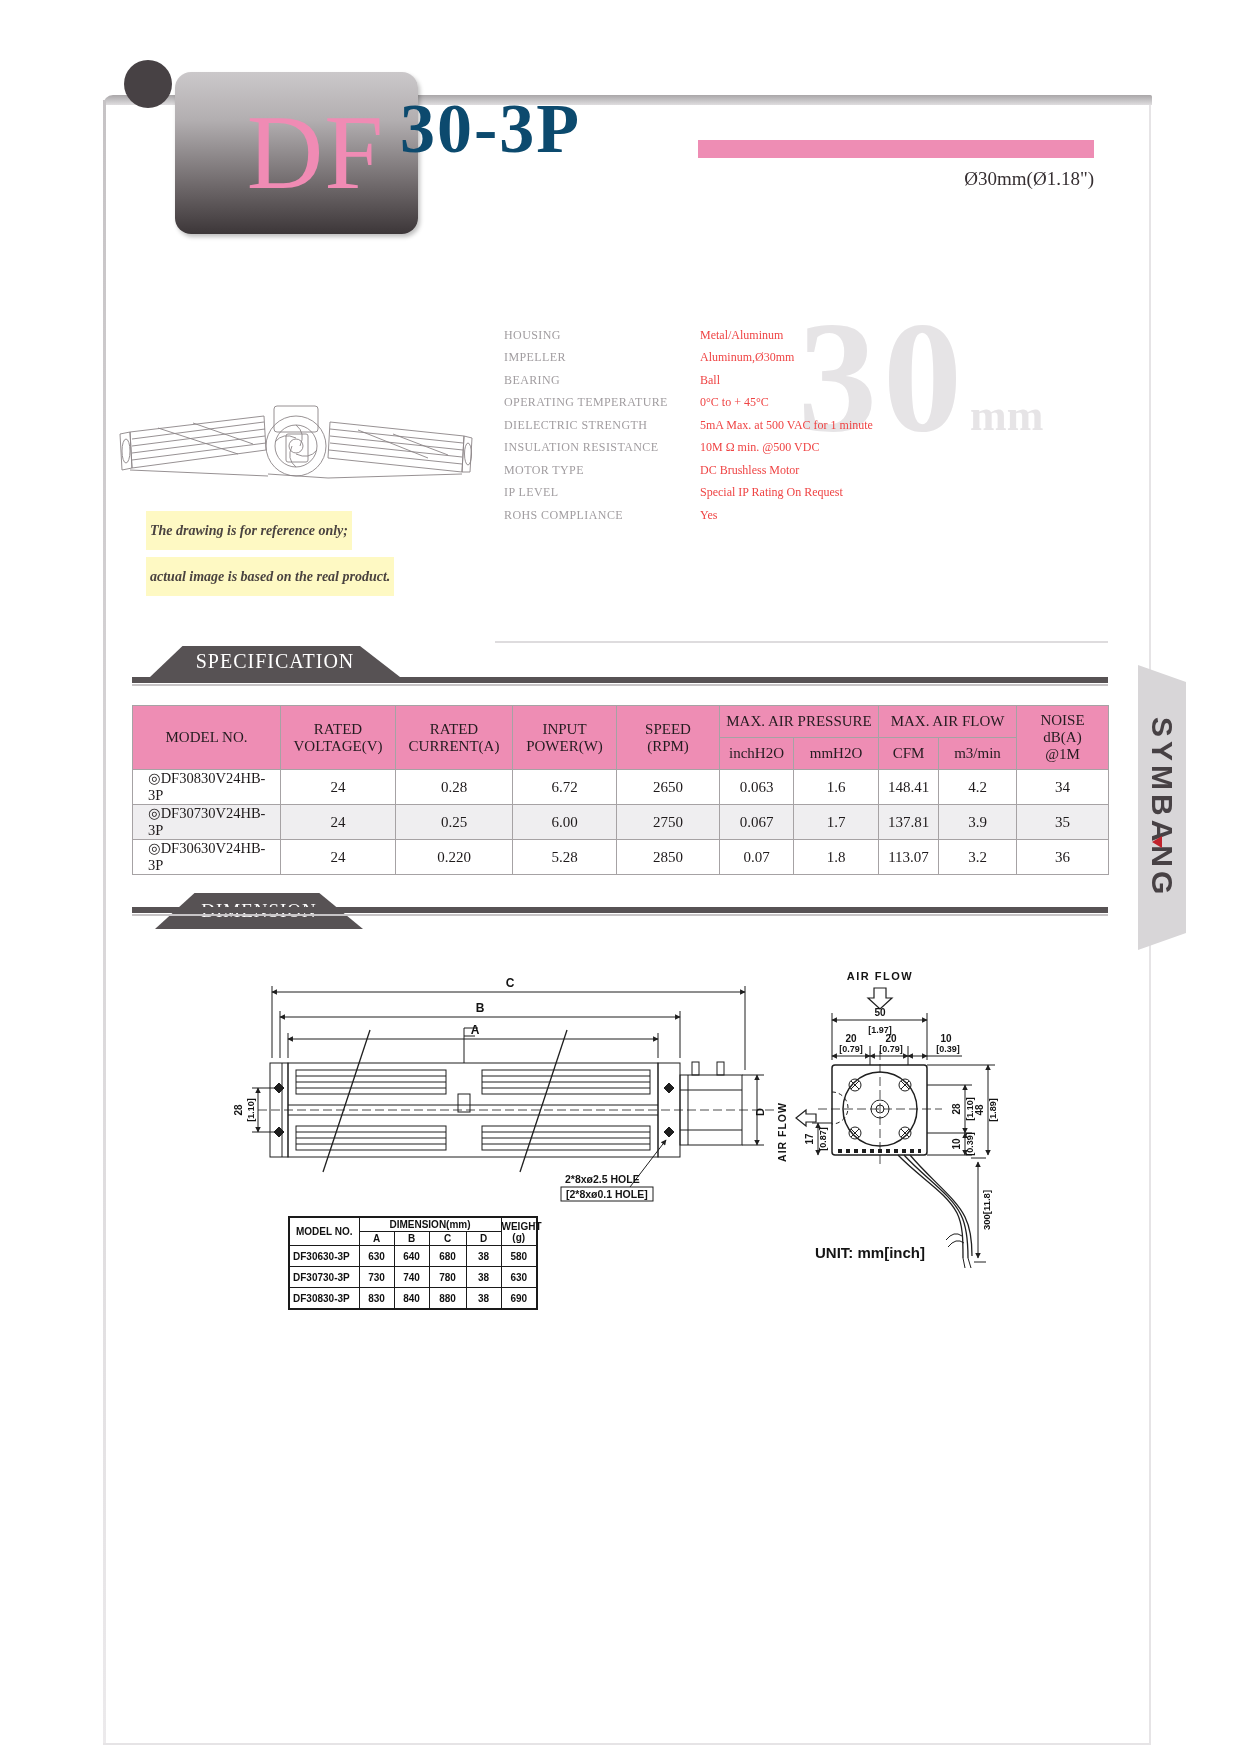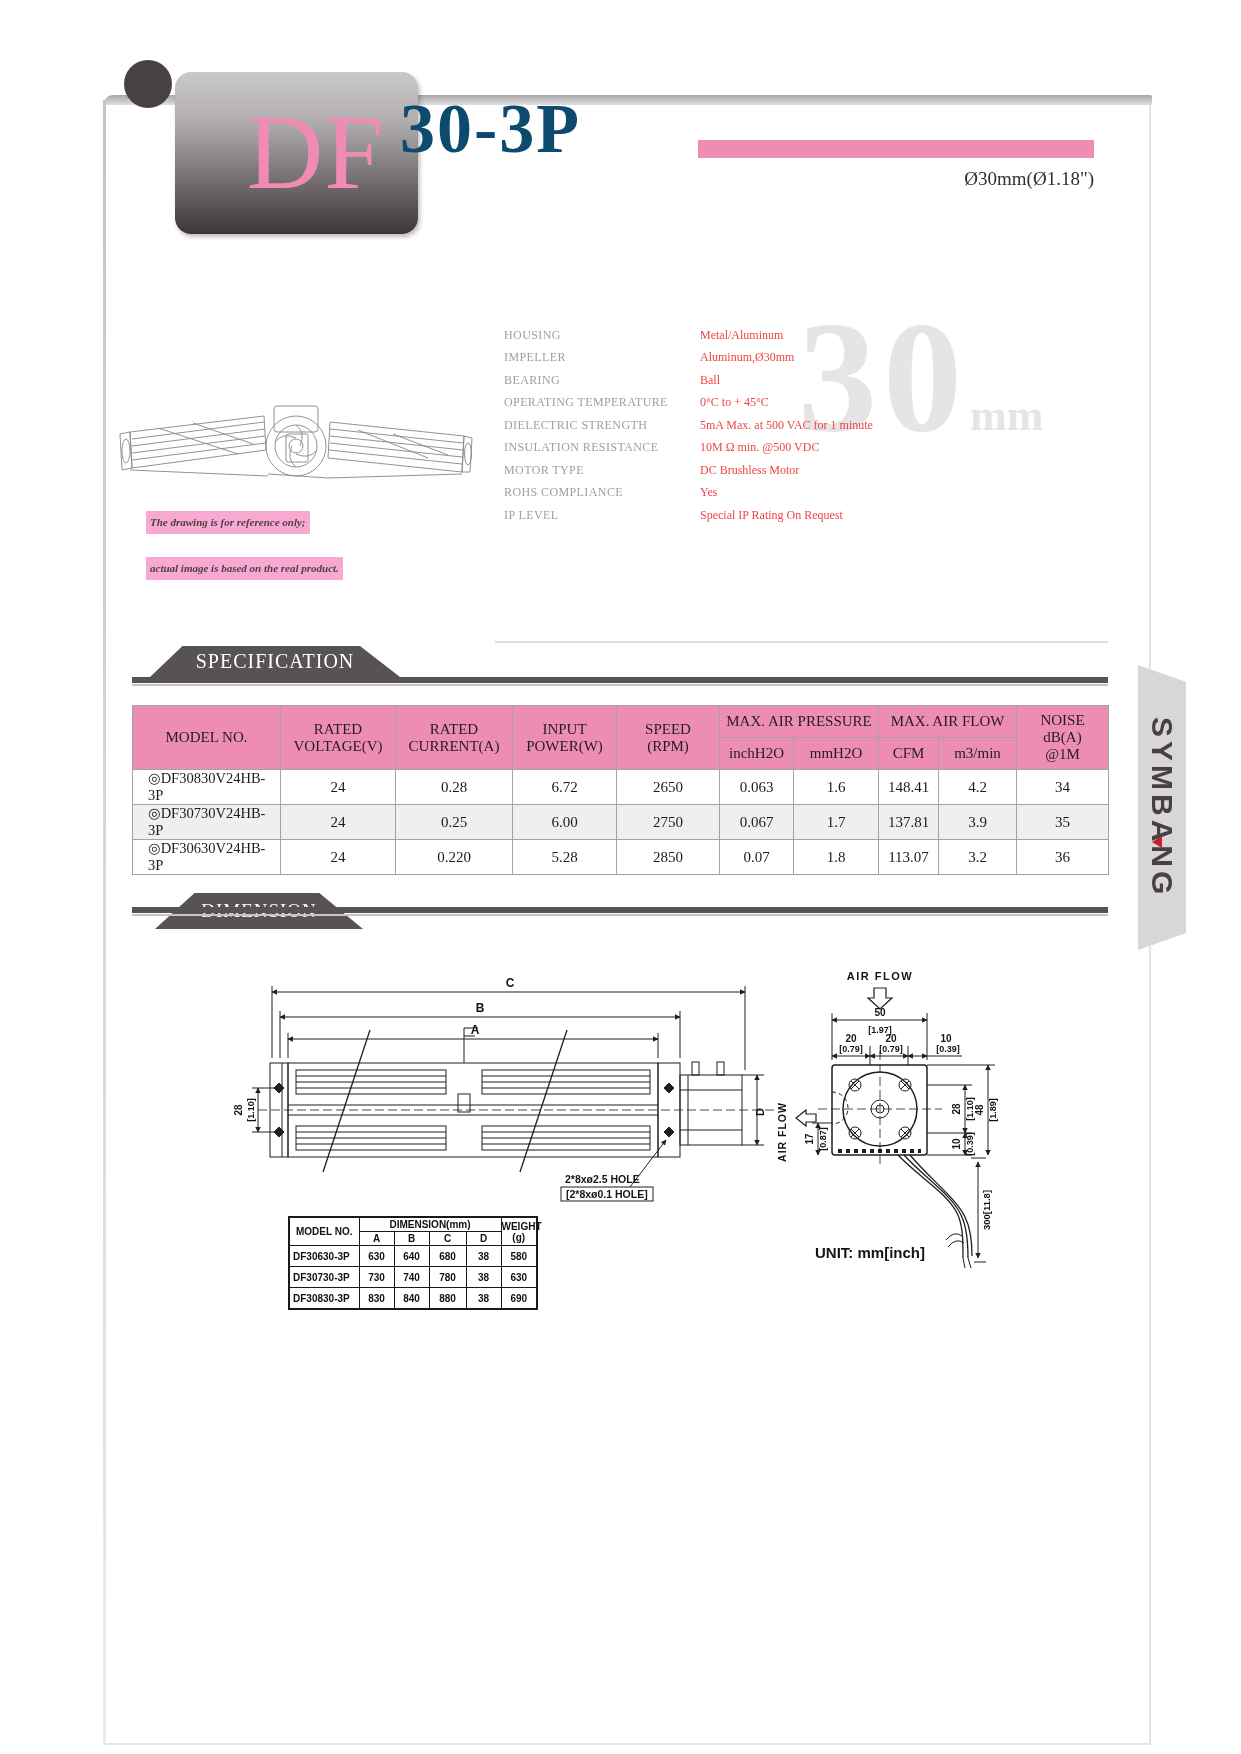--- a/index.html
+++ b/index.html
@@ -23,22 +23,22 @@
     display:flex;align-items:center;justify-content:center;
     box-shadow:2px 3px 4px rgba(0,0,0,0.25);padding-left:38px;}
   .ribbon span{font-family:"Liberation Serif",serif;font-size:106px;line-height:1;
     color:#f08bb4;letter-spacing:1px;}
   .model-title{left:400px;top:94px;font-size:70px;line-height:1;font-weight:bold;
     color:#0c4a6e;letter-spacing:2px;z-index:2;}
   .pink-bar{left:698px;top:140px;width:396px;height:18px;background:#ee8db4;}
   .size-note{left:800px;top:168px;width:294px;text-align:right;font-size:19px;color:#362f32;}
 
   
-  .disclaim{left:146px;font-size:11px;font-style:italic;font-weight:bold;color:#4a4340;
-    background:#f9a8d4;padding:5px 4px;line-height:13px;}
+  .disclaim{left:146px;font-size:14px;font-style:italic;font-weight:bold;color:#4a4340;
+    background:#fef9c3;padding:13px 4px;line-height:13px;}
   .watermark{left:798px;top:298px;z-index:0;color:#e6e4e6;display:flex;align-items:baseline;
     font-weight:bold;line-height:1;}
   .watermark .big{font-size:158px;letter-spacing:6px;}
   .watermark .small{font-size:44px;margin-left:2px;}
   .spec-list{left:504px;top:324px;z-index:1;}
   .spec-row{display:flex;height:22.5px;align-items:center;}
   .spec-label{width:196px;font-size:12px;color:#a19da0;letter-spacing:0.4px;}
   .spec-value{font-size:12px;color:#ef4444;}
 
   
@@ -162,26 +162,26 @@
     </div>
     <div class="spec-row">
       <span class="spec-label">INSULATION RESISTANCE</span>
       <span class="spec-value">10M Ω min. @500 VDC</span>
     </div>
     <div class="spec-row">
       <span class="spec-label">MOTOR TYPE</span>
       <span class="spec-value">DC Brushless Motor</span>
     </div>
     <div class="spec-row">
+      <span class="spec-label">IP LEVEL</span>
+      <span class="spec-value">Special IP Rating On Request</span>
+    </div>
+    <div class="spec-row">
       <span class="spec-label">ROHS COMPLIANCE</span>
       <span class="spec-value">Yes</span>
-    </div>
-    <div class="spec-row">
-      <span class="spec-label">IP LEVEL</span>
-      <span class="spec-value">Special IP Rating On Request</span>
     </div>
   </div>
 
   <div class="abs faint-line"></div>
   <div class="abs sec-trap" style="left:150px;top:646px;width:250px;height:31px;
        clip-path:polygon(0 100%,13% 0,84% 0,100% 100%);">
     <span>SPECIFICATION</span>
   </div>
   <div class="abs sec-line" style="left:132px;top:677px;width:976px;"></div>
   <div class="abs sec-line2" style="left:132px;top:684px;width:976px;"></div>

